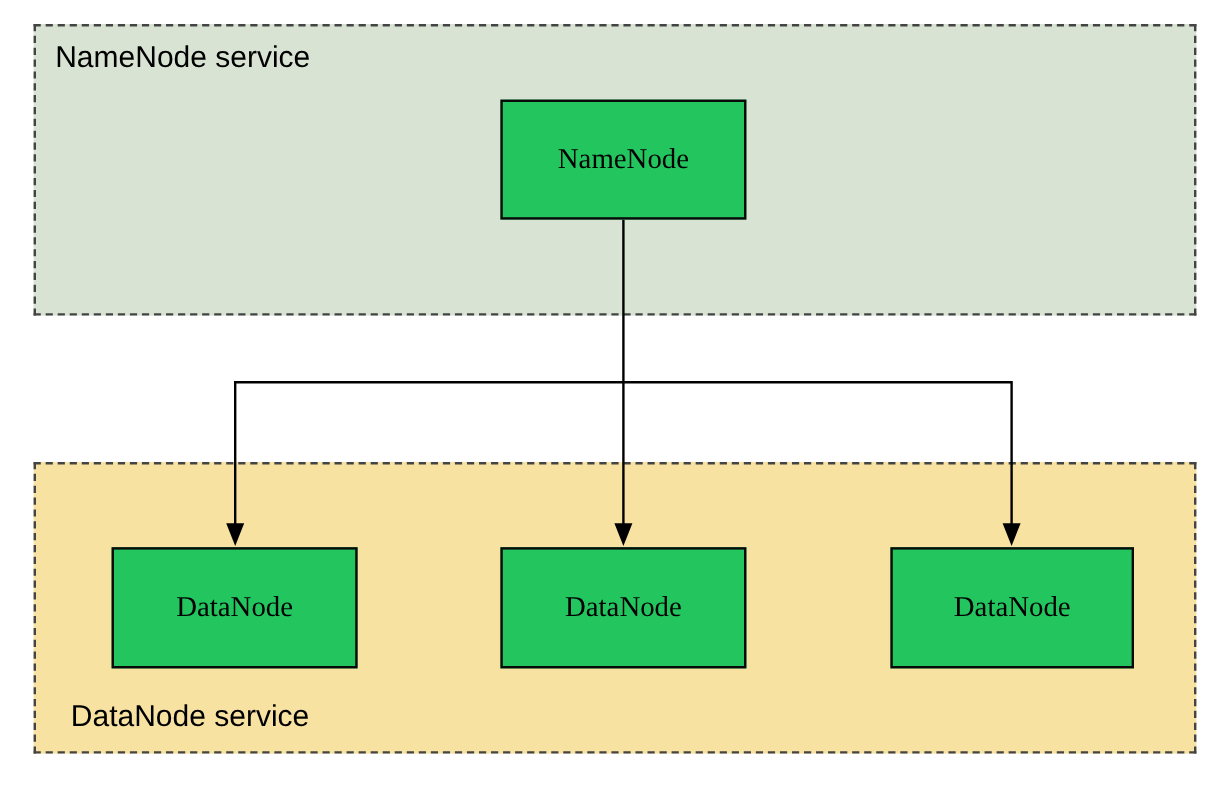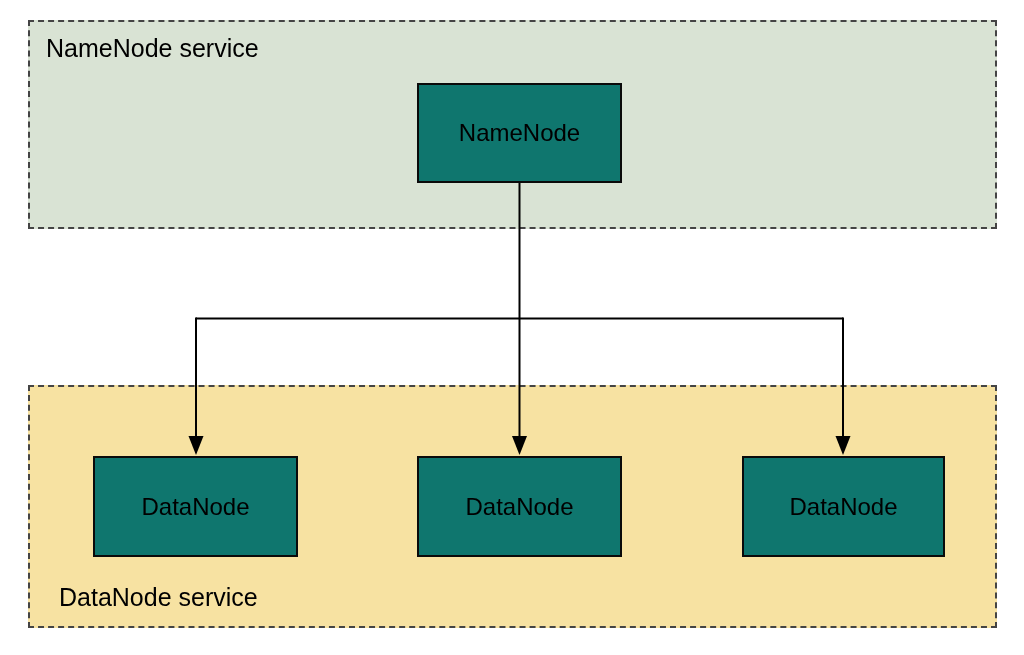--- a/index.html
+++ b/index.html
@@ -17,21 +17,21 @@
   }
   .group {
     position: absolute;
     border: 2px dashed #444444;
     box-sizing: border-box;
   }
   .group.green {
     left: 28px;
     top: 20px;
     width: 969px;
-    height: 209px;
+    height: 243px;
     background: #d9e3d4;
   }
   .group.yellow {
     left: 28px;
     top: 385px;
     width: 969px;
     height: 243px;
     background: #f7e2a2;
   }
   .group-label {
@@ -53,28 +53,29 @@
     left: 0;
     top: 0;
     width: 1024px;
     height: 655px;
     pointer-events: none;
   }
   .node {
     position: absolute;
     width: 205px;
     height: 100px;
-    background: #0f766e;
+    background: #22c55e;
     border: 2px solid #0a0a0a;
     box-sizing: border-box;
     display: flex;
     align-items: center;
     justify-content: center;
     font-size: 24px;
     color: #000000;
+    font-family: Liberation Serif, serif;
   }
   .node.namenode  { left: 417px; top: 83px; }
   .node.datanode1 { left: 93px;  top: 456px; height: 101px; }
   .node.datanode2 { left: 417px; top: 456px; height: 101px; }
   .node.datanode3 { left: 742px; top: 456px; width: 203px; height: 101px; }
   .watermark {
     position: absolute;
     left: 836px;
     top: 615px;
     font-size: 19px;

